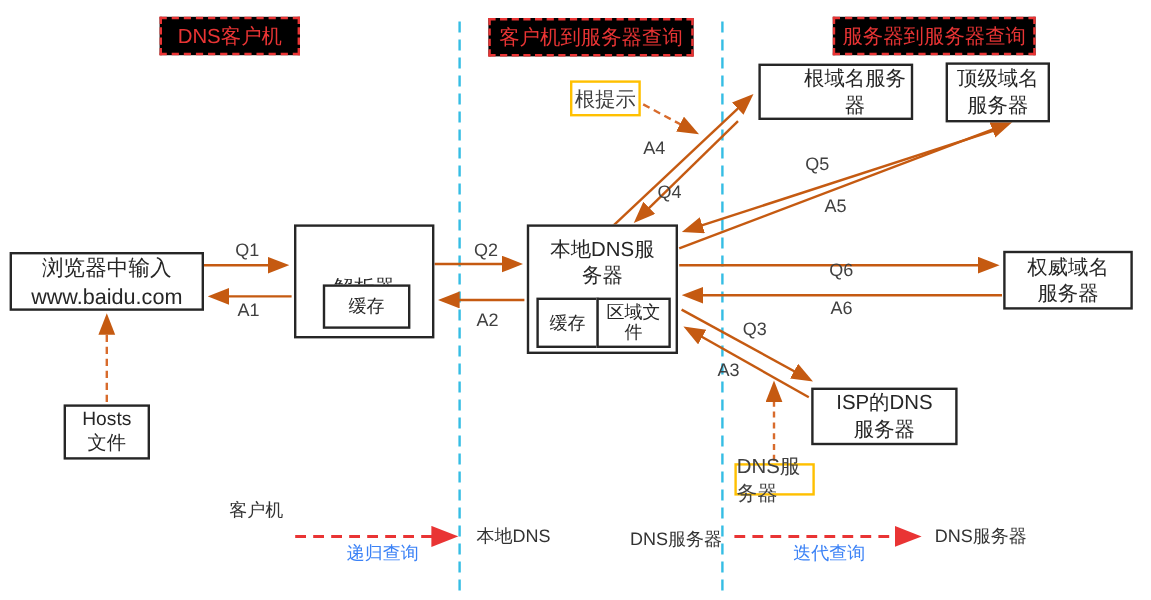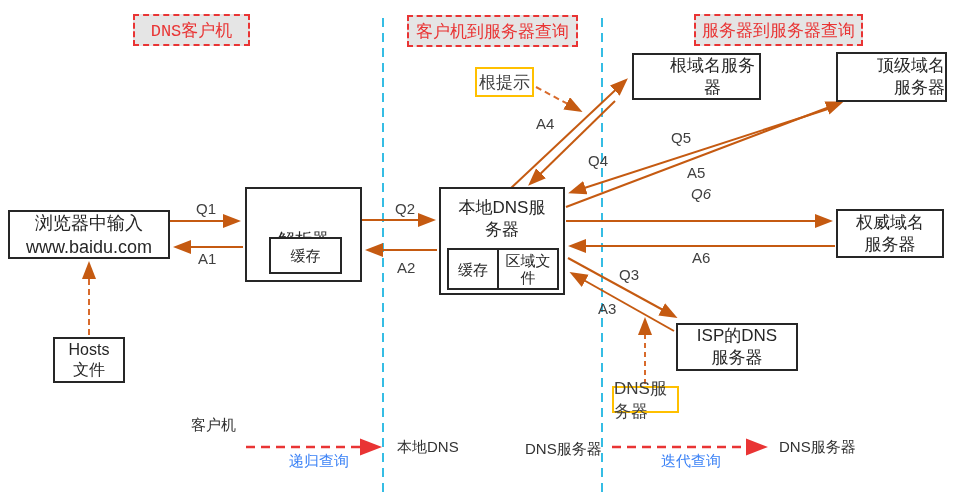--- a/index.html
+++ b/index.html
@@ -7,23 +7,23 @@
     position:relative;width:959px;height:500px;background:#ffffff;overflow:hidden;
     font-family:"Liberation Sans","DejaVu Sans",sans-serif;color:#262626;
   }
   #wires{position:absolute;left:0;top:0;width:959px;height:500px;}
   .box{
     position:absolute;border:2px solid #262626;background:#fff;
     display:flex;flex-direction:column;align-items:center;justify-content:center;
     text-align:center;font-size:17px;line-height:22px;box-sizing:border-box;
   }
   .region-label{
-    position:absolute;border:2px dashed #e93434;background:#e5e5e5;color:#e93434;
+    position:absolute;border:2px dashed #e93434;background:#000000;color:#e93434;
     font-size:17px;display:flex;align-items:center;justify-content:center;
-    box-sizing:border-box;text-align:center;font-family:Liberation Mono, monospace;
+    box-sizing:border-box;text-align:center;
   }
   .hintbox{
     position:absolute;border:2px solid #ffc000;background:#fff;color:#404040;
     font-size:17px;display:flex;align-items:center;justify-content:center;
     box-sizing:border-box;
   }
   .edge-label{position:absolute;font-size:15px;color:#404040;}
   .legend-label{position:absolute;font-size:15px;color:#333;}
   .legend-label.red{color:#3b82f6;}
   .inner-box{border:2px solid #262626;background:#fff;box-sizing:border-box;
@@ -103,21 +103,21 @@
     </div>
     <div class="inner-box" style="position:absolute;left:56px;top:59px;width:62px;height:42px;">
       <span style="display:block;width:50px;">区域文件</span>
     </div>
   </div>
 
   <div class="box" style="left:632px;top:53px;width:129px;height:47px;padding-left:32px;">
     <span>根域名服务器</span>
   </div>
 
-  <div class="box" style="left:836px;top:52px;width:111px;height:50px;align-items:flex-end;">
+  <div class="box" style="left:788px;top:52px;width:87px;height:50px;">
     <span class="t-line">顶级域名</span>
     <span class="t-line">服务器</span>
   </div>
 
   <div class="box" style="left:836px;top:209px;width:108px;height:49px;">
     <span class="t-line">权威域名</span>
     <span class="t-line">服务器</span>
   </div>
 
   <div class="box" style="left:676px;top:323px;width:122px;height:48px;">
@@ -130,24 +130,24 @@
   </div>
   <div class="hintbox" style="left:612px;top:386px;width:67px;height:27px;">
     <span>DNS服务器</span>
   </div>
 
   <div class="edge-label" style="left:196px;top:200px;">Q1</div>
   <div class="edge-label" style="left:198px;top:250px;">A1</div>
   <div class="edge-label" style="left:395px;top:200px;">Q2</div>
   <div class="edge-label" style="left:397px;top:259px;">A2</div>
   <div class="edge-label" style="left:536px;top:115px;">A4</div>
-  <div class="edge-label" style="left:588px;top:152px;">Q4</div>
+  <div class="edge-label" style="left:548px;top:152px;">Q4</div>
   <div class="edge-label" style="left:671px;top:129px;">Q5</div>
   <div class="edge-label" style="left:687px;top:164px;">A5</div>
-  <div class="edge-label" style="left:691px;top:185px;font-style:italic;">Q6</div>
+  <div class="edge-label" style="left:691px;top:217px;">Q6</div>
   <div class="edge-label" style="left:692px;top:249px;">A6</div>
   <div class="edge-label" style="left:619px;top:266px;">Q3</div>
   <div class="edge-label" style="left:598px;top:300px;">A3</div>
 
   <div class="legend-label" style="left:191px;top:416px;">客户机</div>
   <div class="legend-label red" style="left:289px;top:452px;">递归查询</div>
   <div class="legend-label" style="left:397px;top:438px;">本地DNS</div>
   <div class="legend-label" style="left:525px;top:440px;">DNS服务器</div>
   <div class="legend-label red" style="left:661px;top:452px;">迭代查询</div>
   <div class="legend-label" style="left:779px;top:438px;">DNS服务器</div>

